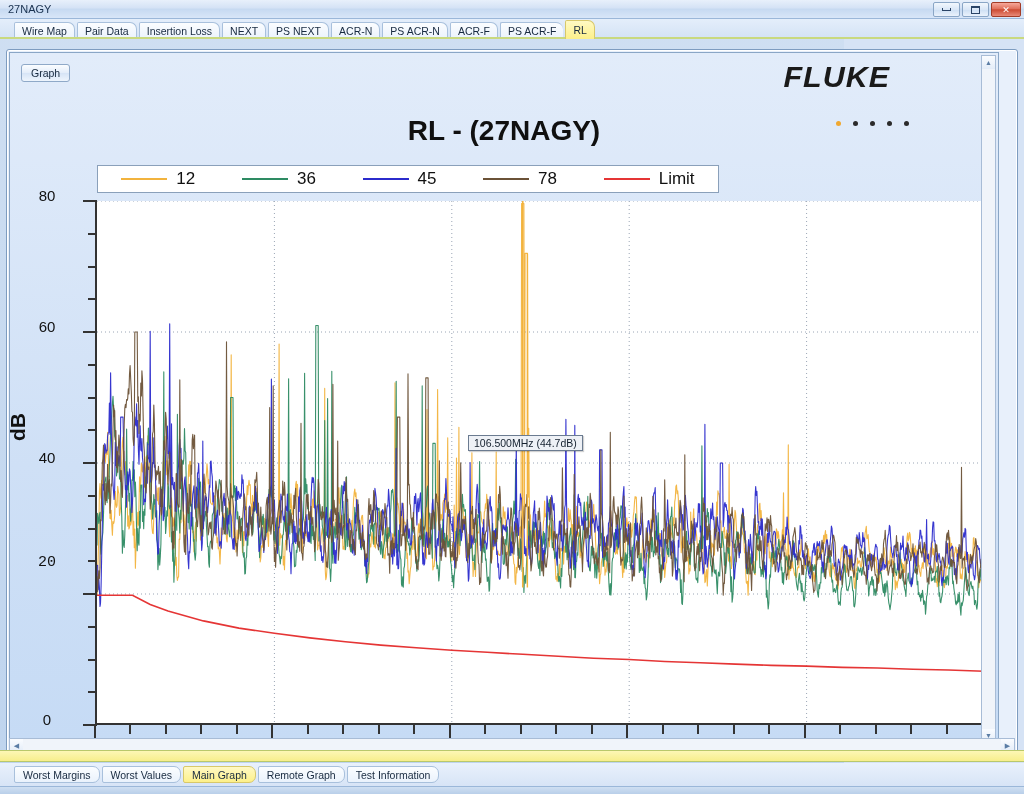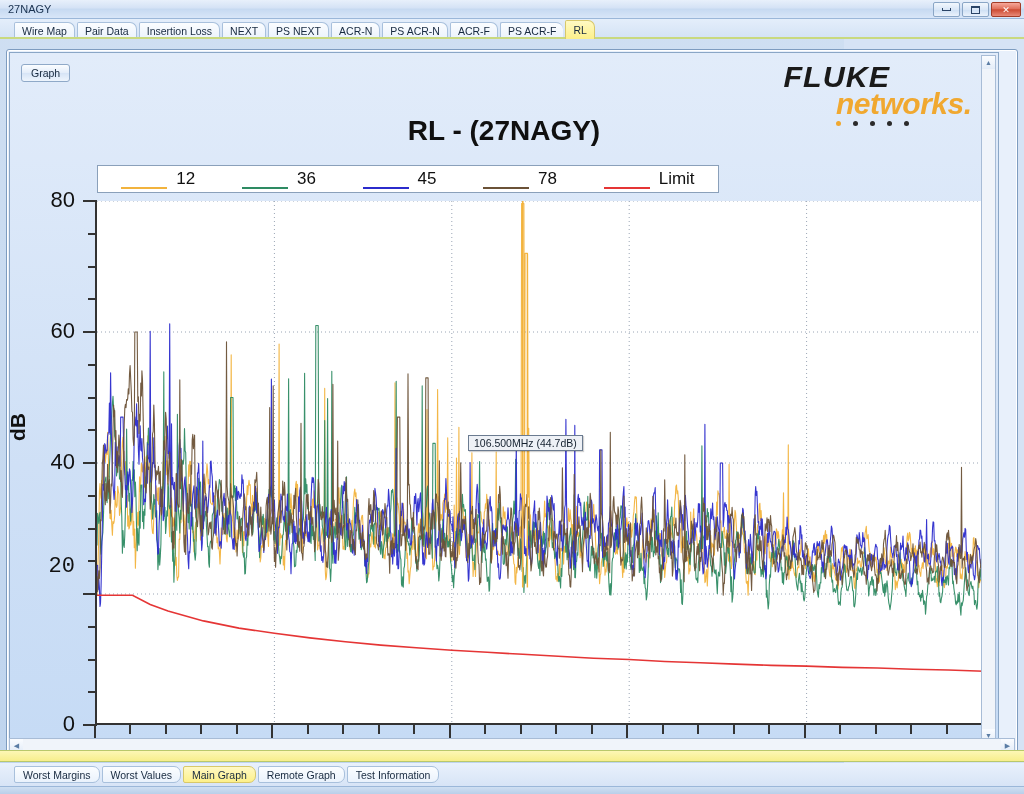--- a/index.html
+++ b/index.html
@@ -138,33 +138,33 @@
   #chart-title {
     position: absolute; left: 0; top: 62px; width: 988px;
     text-align: center; font-size: 28px; font-weight: bold; color: #101010;
   }
   
   #legend {
     position: absolute; left: 87px; top: 112px; width: 622px; height: 28px;
     background: #ffffff; border: 1px solid #8aa0ba;
     display: flex; align-items: center; justify-content: space-around;
   }
-  .leg { display: flex; align-items: flex-end; gap: 9px; }
+  .leg { display: flex; align-items: center; gap: 9px; }
   .leg .swatch { display: block; width: 46px; height: 2.5px; }
   .leg .lbl { font-size: 17px; color: #101010; }
   
   #plot {
     position: absolute; left: 85px; top: 148px;
     width: 887px; height: 524px;
     background: #ffffff;
     border-left: 2px solid #333; border-bottom: 2px solid #333;
   }
   #plot svg { position: absolute; left: 0; top: 0; }
   
-  .ytick-lbl { position: absolute; font-size: 22px; color: #111; text-align: right; width: 56px; }
+  .ytick-lbl { position: absolute; font-size: 15px; color: #111; text-align: center; width: 56px; }
   #ylabel {
     position: absolute; left: -4px; top: 388px;
     font-size: 21px; font-weight: bold; color: #111;
     transform: rotate(-90deg); transform-origin: left top;
     white-space: nowrap;
   }
   .tickmark { position: absolute; background: #333; }
   
   #tooltip {
     position: absolute; left: 458px; top: 382px;
@@ -265,21 +265,20 @@
 
     <div id="graphpane">
       <div class="inner">
 
         <div id="graph-btn">
           <span>Graph</span>
         </div>
 
         <div id="logo">
           <div class="fluke">FLUKE</div>
-          <div class="networks">networks.</div>
           <div class="dots">
             <i class="first"></i>
               <i></i>
               <i></i>
               <i></i>
               <i></i>
           </div>
         </div>
 
         <div id="chart-title">RL - (27NAGY)</div>

